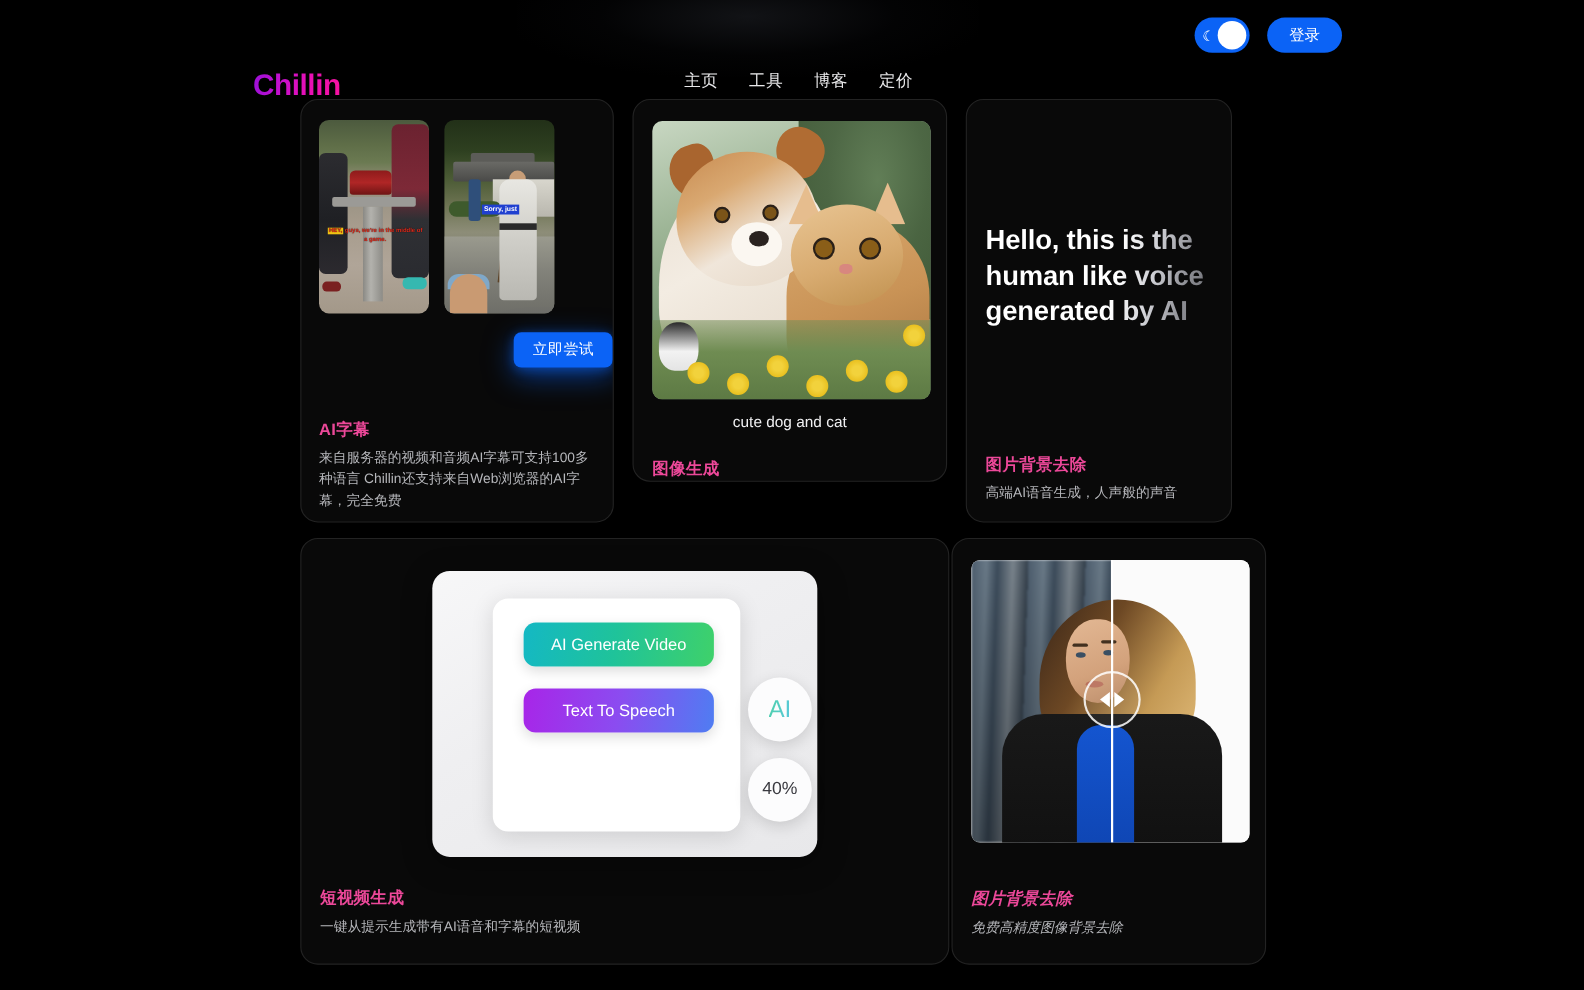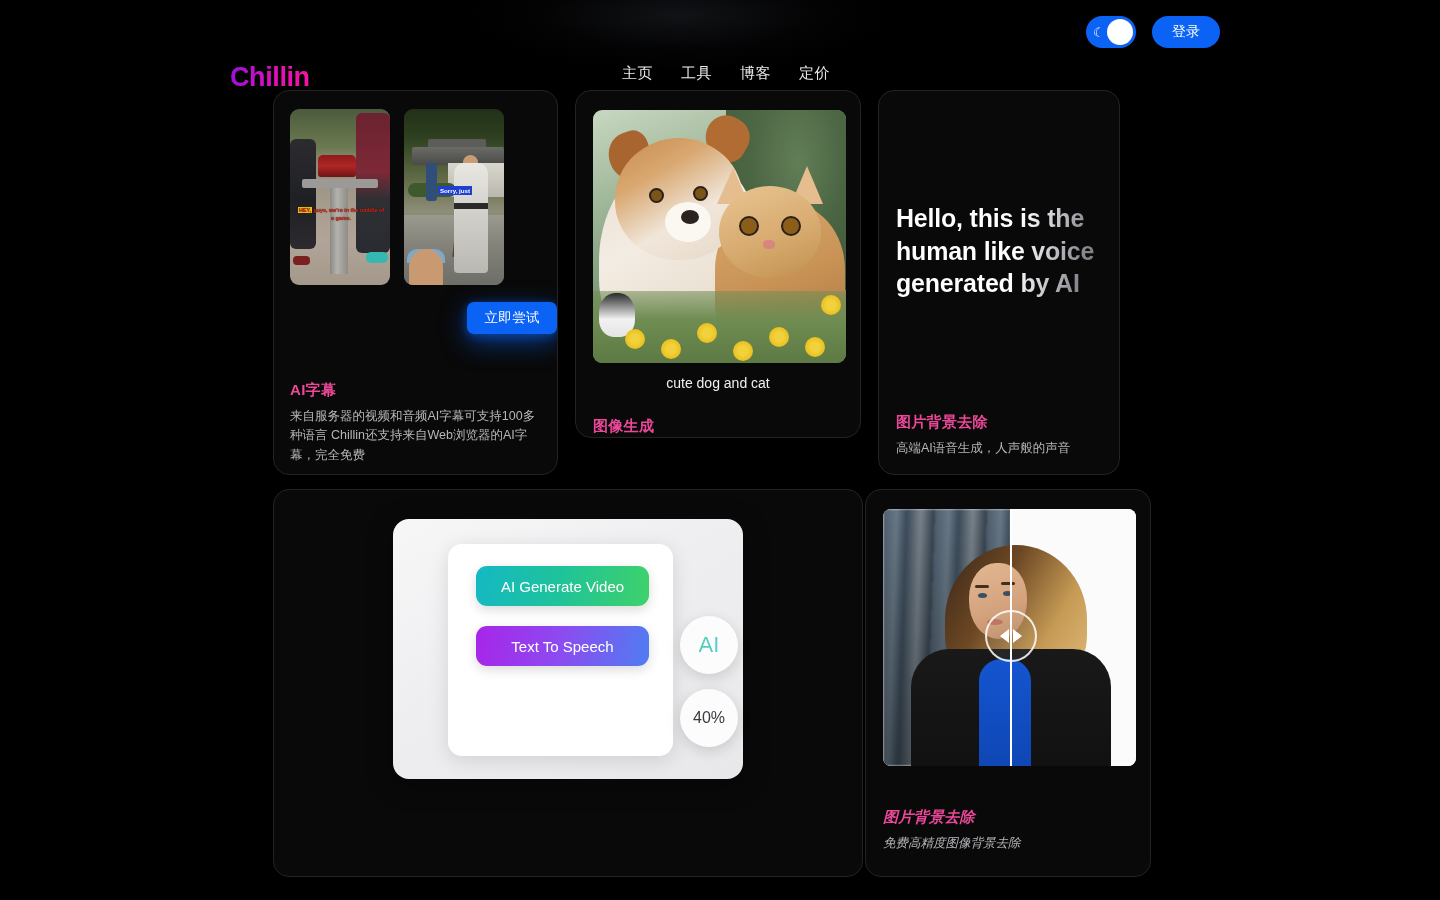--- a/index.html
+++ b/index.html
@@ -723,20 +723,24 @@
           <div class="sv-btn b1">AI Generate Video</div>
           <div class="sv-btn b2">Text To Speech</div>
         </div>
         <div class="sv-badge ai">
           <span>AI</span>
         </div>
         <div class="sv-badge pct">
           <span>40%</span>
         </div>
       </div>
+      <div class="card-text">
+        <div class="card-title">短视频生成</div>
+        <div class="card-desc">一键从提示生成带有AI语音和字幕的短视频</div>
+      </div>
     </div>
 
     <div class="card card-bgremove">
       <div class="bg-photo">
         <div class="left-bg"></div>
         <div class="right-bg"></div>
         <div class="hair"></div>
         <div class="face"></div>
         <div class="brow-l"></div>
         <div class="brow-r"></div>

